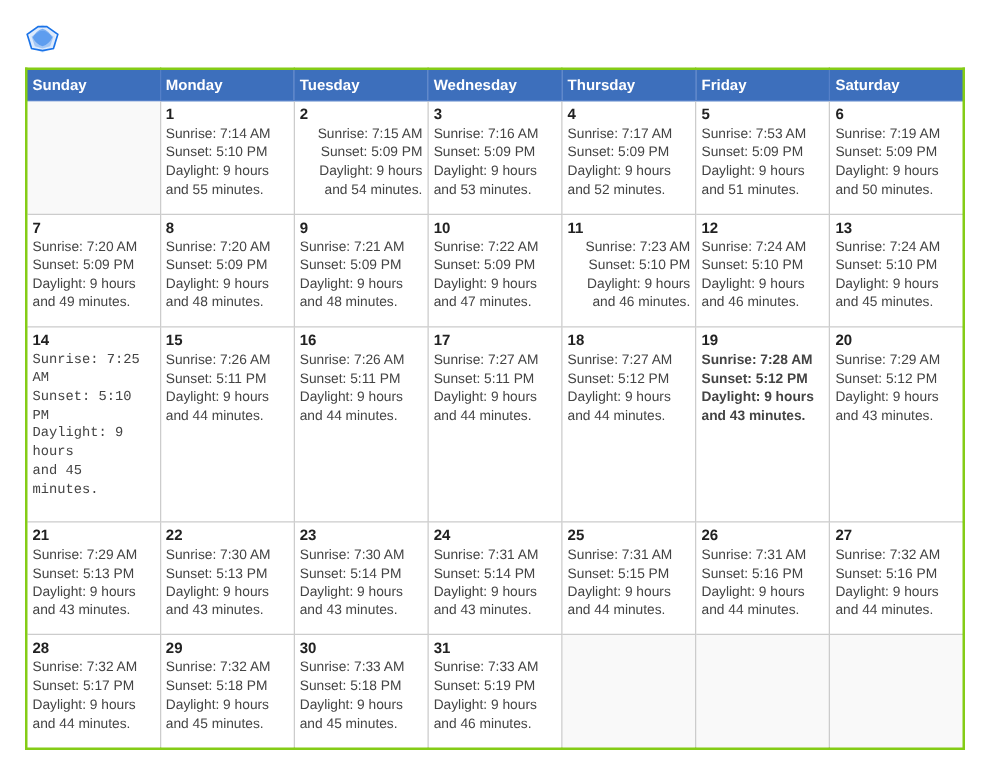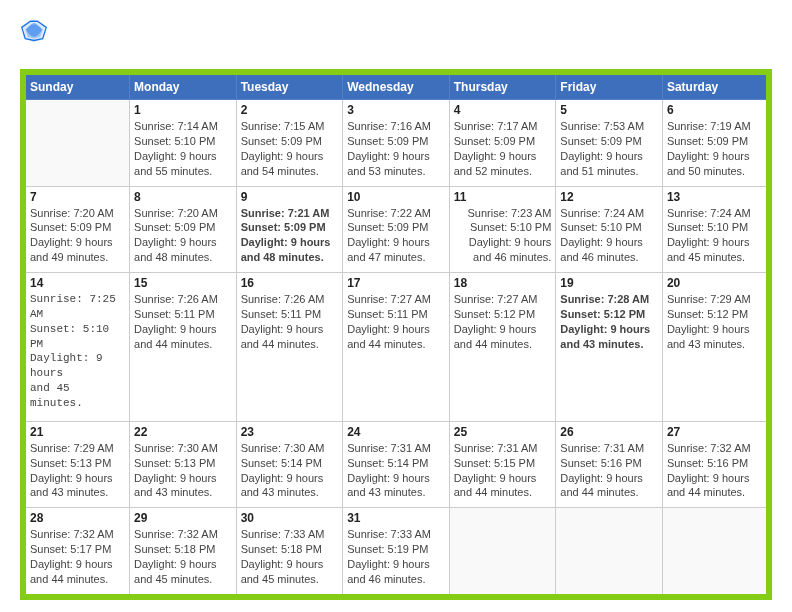--- a/index.html
+++ b/index.html
@@ -48,25 +48,24 @@
       font-size: 32px;
       font-weight: normal;
       color: #222;
     }
     .location {
       font-size: 14px;
       color: #444;
     }
     .calendar {
       flex: 1;
-      border: 6px solid #84cc16;
+      border: 2px solid #84cc16;
       border-collapse: collapse;
       width: 100%;
       table-layout: fixed;
-      margin-top: 15px;
     }
     .calendar th {
       background: #3d6fbc;
       color: #fff;
       font-size: 12px;
       font-weight: bold;
       padding: 5px 4px;
       text-align: left;
       border: 1px solid #5580c8;
     }
@@ -132,21 +131,21 @@
           <td class="empty"></td>
           <td>
             <span class="day-num">1</span>
             <div class="day-info" style="white-space: pre-line;">Sunrise: 7:14 AM
 Sunset: 5:10 PM
 Daylight: 9 hours
 and 55 minutes.</div>
           </td>
           <td>
             <span class="day-num">2</span>
-            <div class="day-info" style="white-space: pre-line;">Sunrise: 7:15 AM
+            <div class="day-info" style="white-space: pre-line; text-align: right;">Sunrise: 7:15 AM
 Sunset: 5:09 PM
 Daylight: 9 hours
 and 54 minutes.</div>
           </td>
           <td>
             <span class="day-num">3</span>
             <div class="day-info" style="white-space: pre-line;">Sunrise: 7:16 AM
 Sunset: 5:09 PM
 Daylight: 9 hours
 and 53 minutes.</div>
@@ -183,21 +182,21 @@
           </td>
           <td>
             <span class="day-num">8</span>
             <div class="day-info" style="white-space: pre-line;">Sunrise: 7:20 AM
 Sunset: 5:09 PM
 Daylight: 9 hours
 and 48 minutes.</div>
           </td>
           <td>
             <span class="day-num">9</span>
-            <div class="day-info" style="white-space: pre-line; font-weight: bold;">Sunrise: 7:21 AM
+            <div class="day-info" style="white-space: pre-line;">Sunrise: 7:21 AM
 Sunset: 5:09 PM
 Daylight: 9 hours
 and 48 minutes.</div>
           </td>
           <td>
             <span class="day-num">10</span>
             <div class="day-info" style="white-space: pre-line;">Sunrise: 7:22 AM
 Sunset: 5:09 PM
 Daylight: 9 hours
 and 47 minutes.</div>

